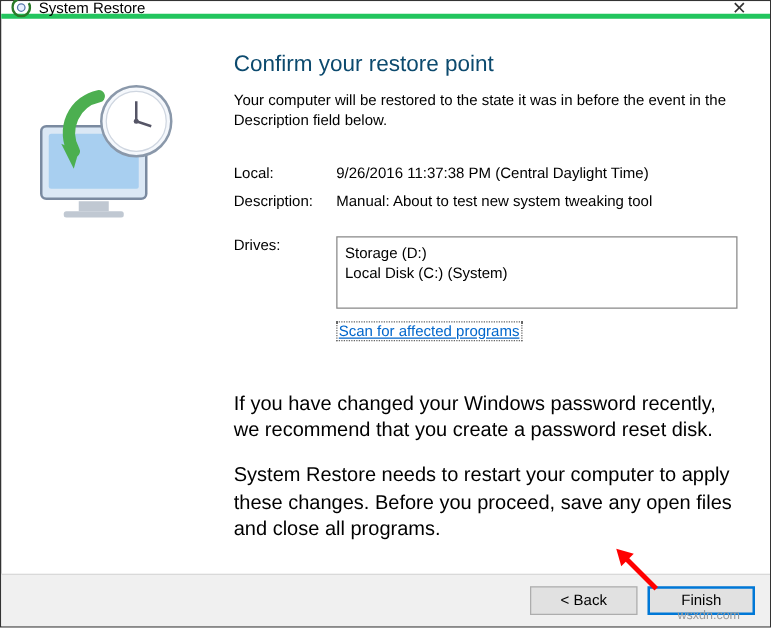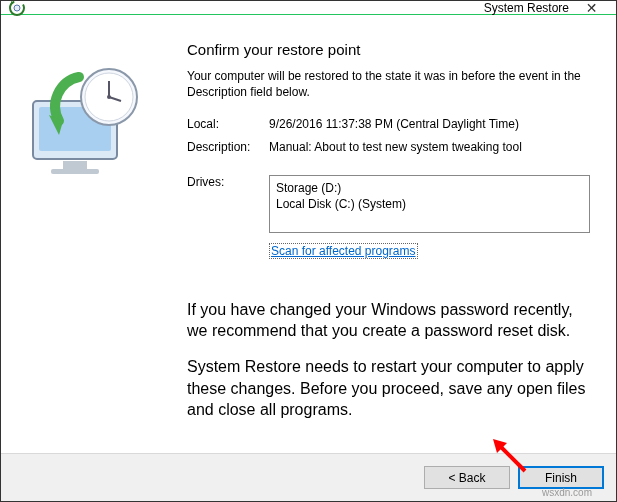--- a/index.html
+++ b/index.html
@@ -15,25 +15,24 @@
     height: 502px;
     border: 1px solid #333;
     background: #fff;
     position: relative;
     display: flex;
     flex-direction: column;
   }
   .titlebar {
     height: 14px;
     background: #fff;
-    border-bottom: 1px solid #22c55e;
+    border-bottom: 4px solid #22c55e;
     display: flex;
     align-items: center;
     padding: 0 2px 0 8px;
-    text-align: right;
   }
   .titlebar .app-icon {
     width: 16px; height: 16px;
     margin-right: 6px;
   }
   .titlebar .title {
     flex: 1;
     font-size: 12px;
   }
   .titlebar .close {
@@ -61,29 +60,29 @@
     width: 130px;
     height: 120px;
     position: relative;
   }
   .right-col {
     flex: 1;
     display: flex;
     flex-direction: column;
   }
   h1 {
-    font-size: 15px;
+    font-size: 18px;
     font-weight: normal;
-    color: #000000;
+    color: #0c4a6e;
     margin: 6px 0 10px 0;
   }
   .intro {
     font-size: 12px;
     line-height: 1.35;
-    margin-bottom: 16px;
+    margin-bottom: 26px;
   }
   .info-row {
     display: flex;
     font-size: 12px;
     margin-bottom: 6px;
     line-height: 1.35;
   }
   .info-label {
     width: 82px;
     flex-shrink: 0;

